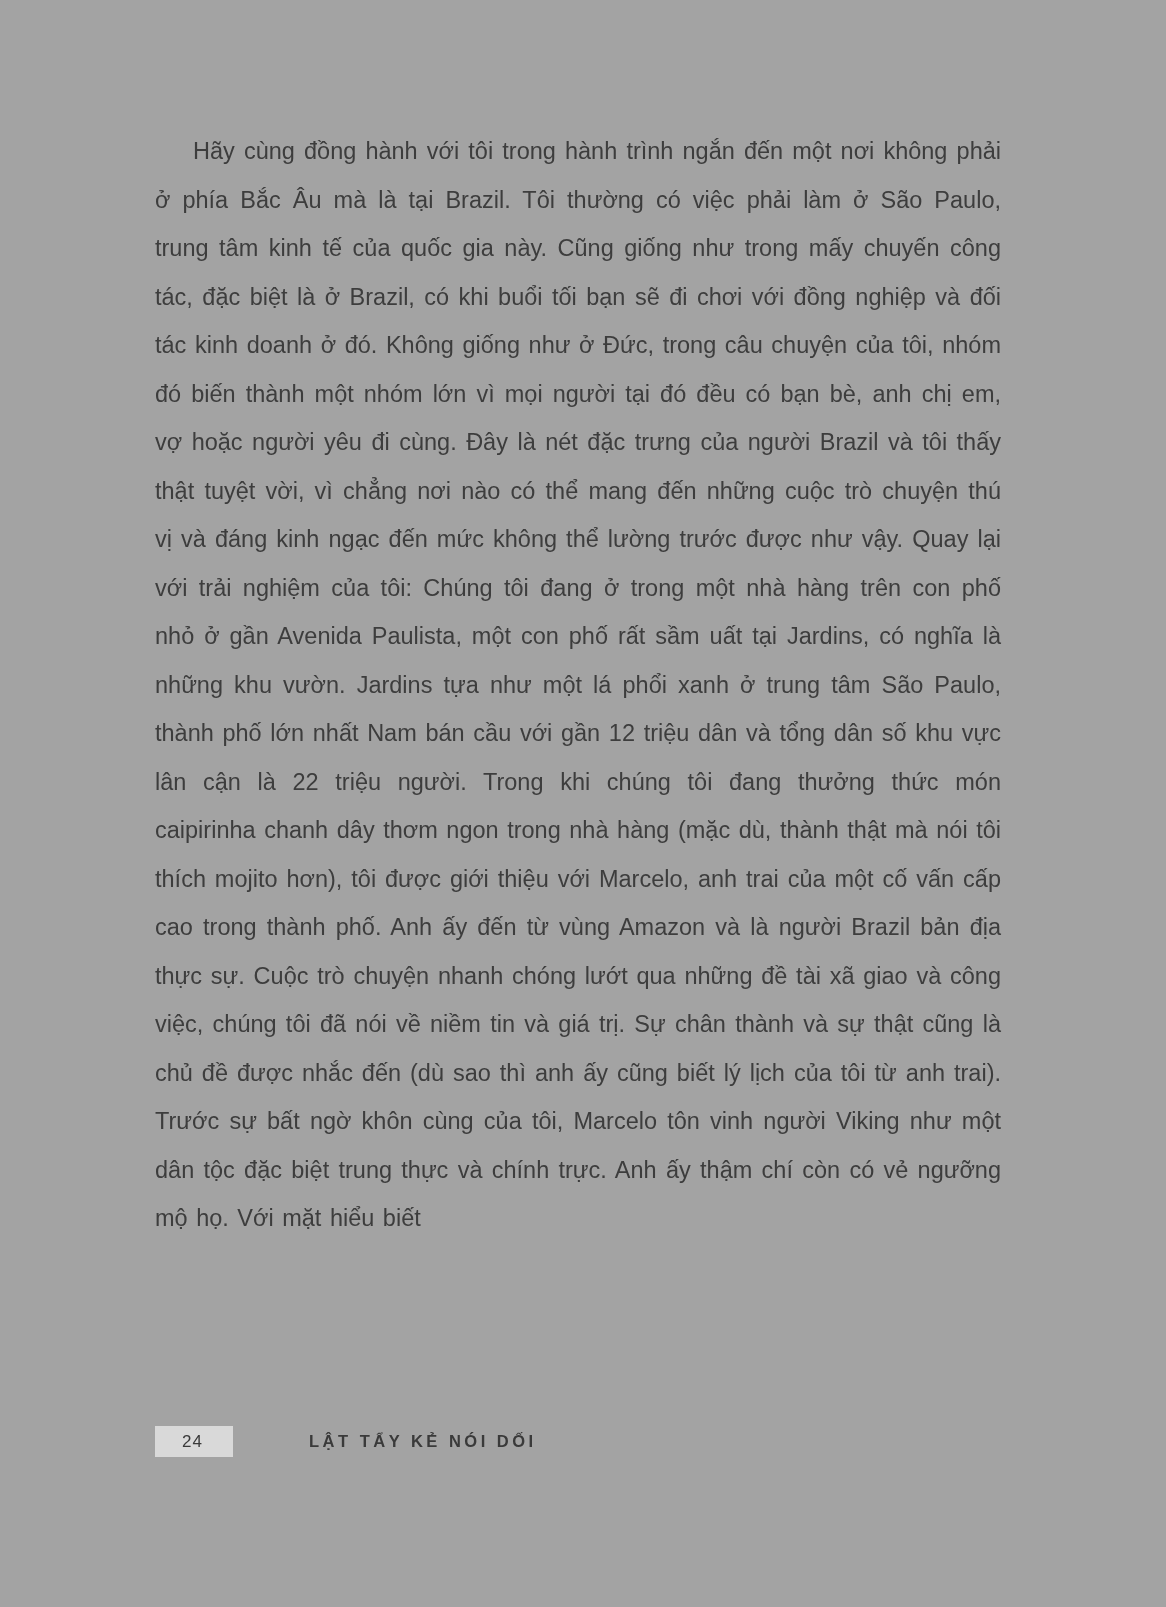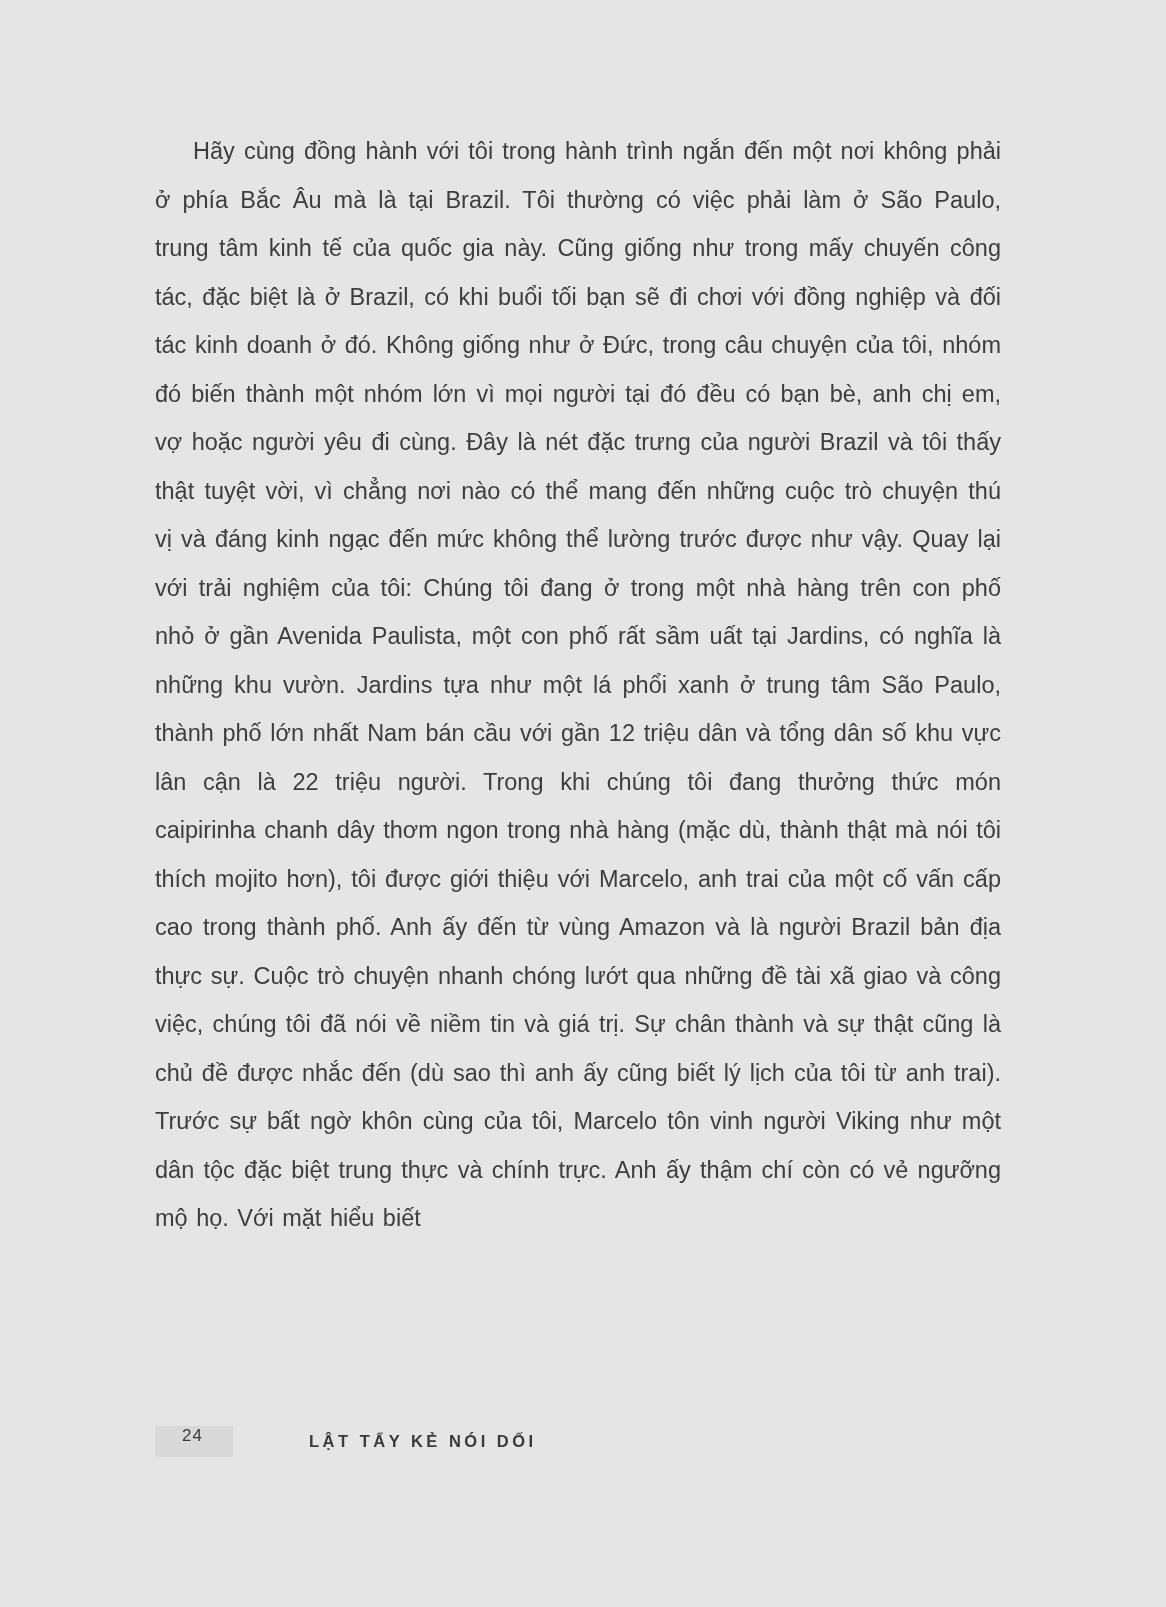--- a/index.html
+++ b/index.html
@@ -11,21 +11,21 @@
     width: 1166px;
     height: 1607px;
     font-family: "Liberation Sans", "DejaVu Sans", sans-serif;
     color: #3d3d3d;
     position: relative;
     overflow: hidden;
   }
   .page {
     position: absolute;
     inset: 0;
-    background: #e5e5e5;
+    background: #a3a3a3;
   }
   .text-block {
     position: absolute;
     left: 155px;
     top: 127px;
     width: 846px;
   }
   .text-block p {
     margin: 0;
     font-size: 23.5px;
@@ -41,21 +41,21 @@
     top: 1426px;
     width: 846px;
     display: flex;
     align-items: center;
   }
   .page-num-box {
     background: #d9d9d9;
     width: 78px;
     height: 31px;
     display: flex;
-    align-items: flex-start;
+    align-items: center;
     box-sizing: border-box;
     padding-left: 27px;
   }
   .page-num {
     font-size: 17px;
     color: #3a3a3a;
     letter-spacing: 1px;
   }
   .book-title {
     margin-left: 76px;

